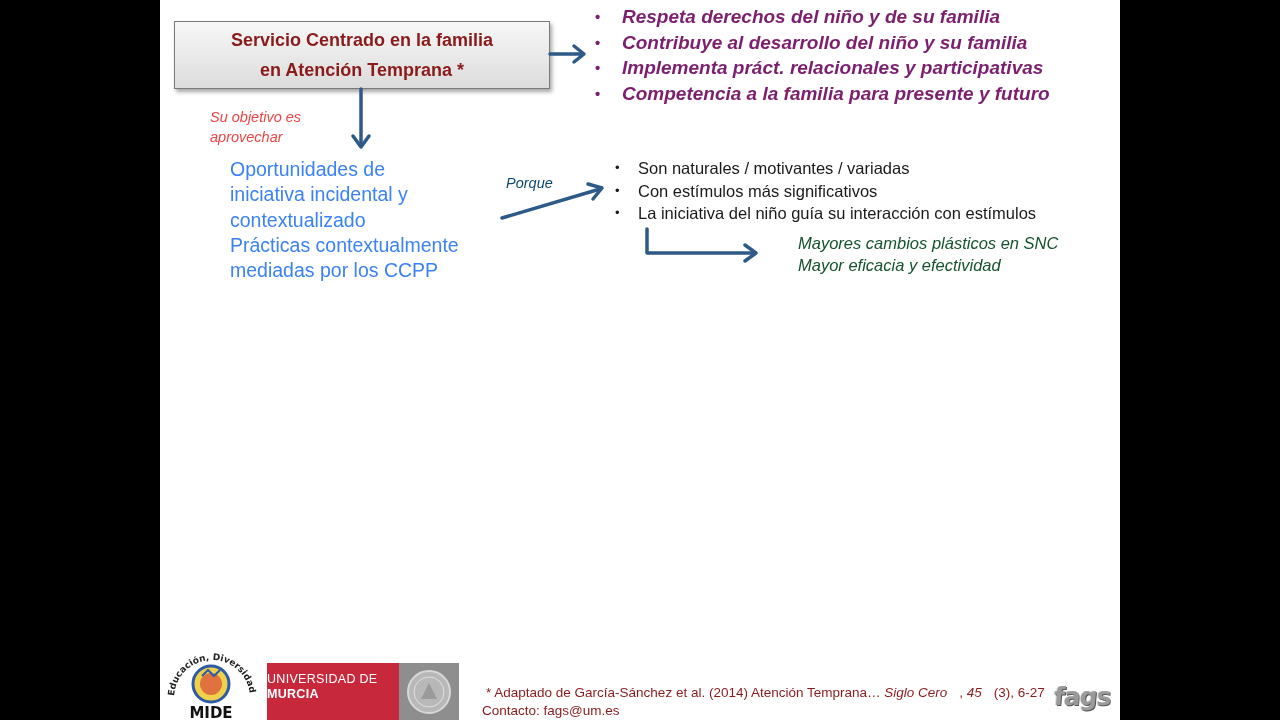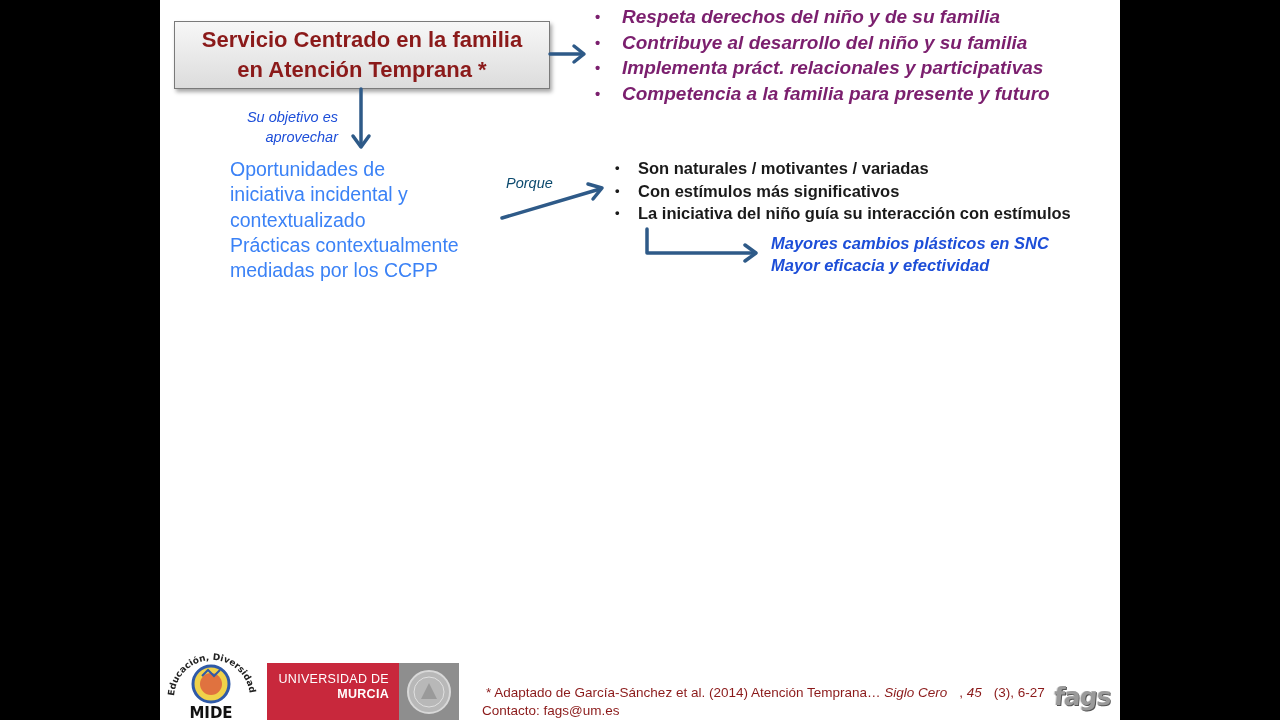--- a/index.html
+++ b/index.html
@@ -13,64 +13,64 @@
       background: #ffffff; overflow: hidden;
     }
     .abs { position: absolute; }
     #title-box {
       left: 14px; top: 21px; width: 374px; height: 66px;
       background: linear-gradient(#f7f7f7, #dcdcdc);
       border: 1px solid #7a7a7a;
       box-shadow: 2px 3px 4px rgba(0,0,0,0.35);
       display: flex; align-items: center; justify-content: center;
       text-align: center;
-      color: #8b1a1a; font-weight: bold; font-size: 22px; line-height: 30px;
+      color: #8b1a1a; font-weight: bold; font-size: 18px; line-height: 30px;
     }
     #title-box span { display: block; }
     .purple-list {
       left: 433px; top: 4px; margin: 0; padding: 0; list-style: none;
       color: #7b1f6e; font-weight: bold; font-style: italic; font-size: 19px;
       line-height: 25.5px;
     }
     .purple-list li { position: relative; padding-left: 29px; white-space: nowrap; font-style: italic; }
     .purple-list li::before {
       content: "•"; position: absolute; left: 2px; font-style: normal; font-size: 15px;
     }
     #objective-label {
-      left: 66px; top: 107px; width: 112px; text-align: right;
-      color: #1d4ed8; font-style: italic; font-size: 14.5px; line-height: 20px;
+      left: 50px; top: 107px; width: 112px; text-align: left;
+      color: #ef4444; font-style: italic; font-size: 14.5px; line-height: 20px;
     }
     #opportunities {
       left: 70px; top: 157px; width: 290px; text-align: left;
       color: #3b82f6; font-size: 19.5px; line-height: 25.3px;
     }
     #opportunities span { display: block; }
     #porque-label {
       left: 346px; top: 175px; color: #0c4a6e; font-style: italic; font-size: 14.5px;
     }
     .black-list {
       left: 450px; top: 157px; margin: 0; padding: 0; list-style: none;
       color: #1a1a1a; font-size: 16.5px; line-height: 22.5px;
     }
-    .black-list li { position: relative; padding-left: 28px; white-space: nowrap; font-weight: bold; }
+    .black-list li { position: relative; padding-left: 28px; white-space: nowrap; }
     .black-list li::before { content: "•"; position: absolute; left: 5px; font-size: 13px; }
     #results {
-      left: 611px; top: 233px; color: #1d4ed8; font-weight: bold; font-style: italic;
+      left: 638px; top: 233px; color: #14532d; font-weight: normal; font-style: italic;
       font-size: 16.5px; line-height: 21.5px;
     }
     #results span { display: block; }
     svg.arrows { position: absolute; left: 0; top: 0; width: 960px; height: 720px; pointer-events: none; }
     
     #mide-logo { left: 2px; top: 652px; width: 98px; height: 68px; }
     #um-logo {
       left: 107px; top: 663px; width: 192px; height: 57px; display: flex;
     }
     #um-red {
       width: 132px; height: 57px; background: #c8283c; color: #fff;
-      text-align: right; padding-right: 10px; box-sizing: border-box;
+      text-align: left; padding-right: 10px; box-sizing: border-box;
       padding-top: 9px; font-size: 12.5px; line-height: 15px; letter-spacing: 0.3px;
     }
     #um-red .l1 { display: block; font-weight: normal; }
     #um-red .l2 { display: block; font-weight: bold; }
     #um-seal { width: 60px; height: 57px; background: #8e8e8e; display: flex; align-items: center; justify-content: center; }
     #citation {
       left: 302px; top: 684px; color: #8b1a1a; font-size: 13.5px; line-height: 18px;
     }
     #citation span { display: block; white-space: nowrap; margin-left: 12px; }
     #citation .c2 { padding-left: 8px; }

